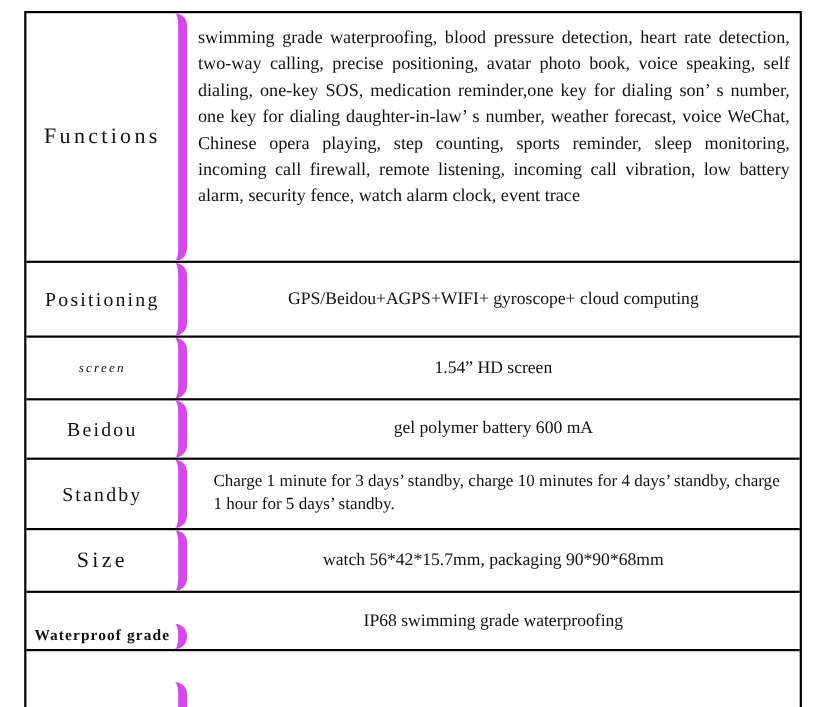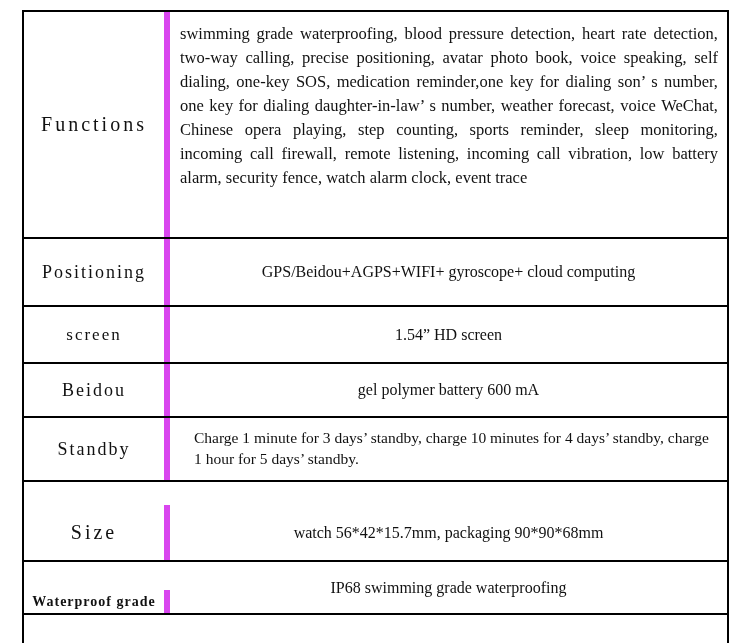--- a/index.html
+++ b/index.html
@@ -15,25 +15,25 @@
     position: absolute;
     left: 22px;
     top: 10px;
     width: 707px;
     border: 2px solid #000000;
     background: #ffffff;
   }
   .row { display: flex; border-bottom: 2px solid #000000; }
   .row:last-child { border-bottom: none; flex-direction: column; }
 
-  .cell { overflow: hidden; }
+  .cell { overflow: hidden; border-radius: 11px; }
   .label {
     width: 146px;
     flex: 0 0 146px;
-    border-right: 6px solid #d946ef;
+    border-right: 8px solid #d946ef;
     display: flex;
     align-items: center;
     justify-content: center;
   }
   .value {
     flex: 1 1 auto;
     display: flex;
     align-items: center;
     justify-content: center;
     text-align: center;
@@ -41,28 +41,28 @@
     padding: 4px 4px;
     line-height: 1.35;
   }
 
   
   .row-functions  { height: 227px; }
   .row-positioning{ height: 68px; }
   .row-screen     { height: 57px; }
   .row-battery    { height: 54px; }
   .row-standby    { height: 64px; }
-  .row-size       { height: 57px; margin-top: 23px; }
+  .row-size       { height: 57px; }
   .row-waterproof { height: 53px; }
   .row-gsm        { height: 53px; }
 
   
   .label-xl { font-size: 20px; letter-spacing: 3px; }
   .label-lg { font-size: 18px; letter-spacing: 2px; }
-  .label-md { font-size: 17px; letter-spacing: 2px; }
+  .label-md { font-size: 12px; letter-spacing: 2px; font-style: italic; }
   .label-sm { font-size: 14px; letter-spacing: 1px; font-weight: bold; margin-top: 28px; }
 
   
   .value-functions {
     display: block;
     text-align: justify;
     font-size: 16.5px;
     line-height: 1.46;
     padding: 10px 9px 6px 10px;
   }

